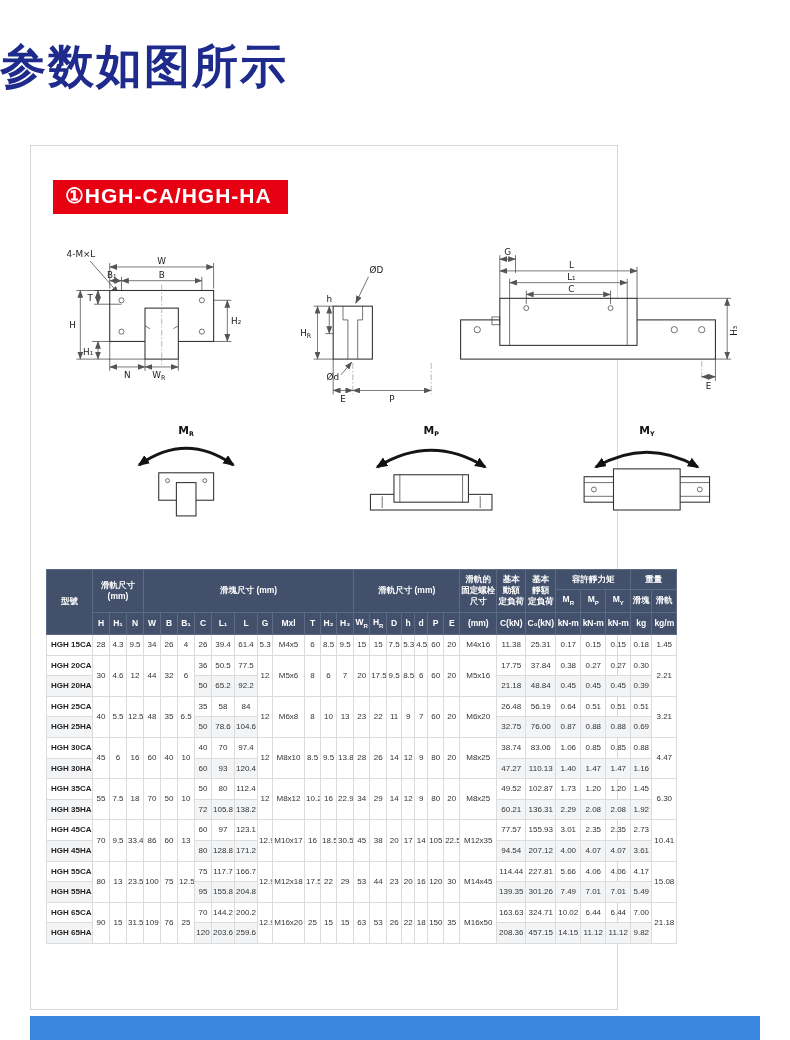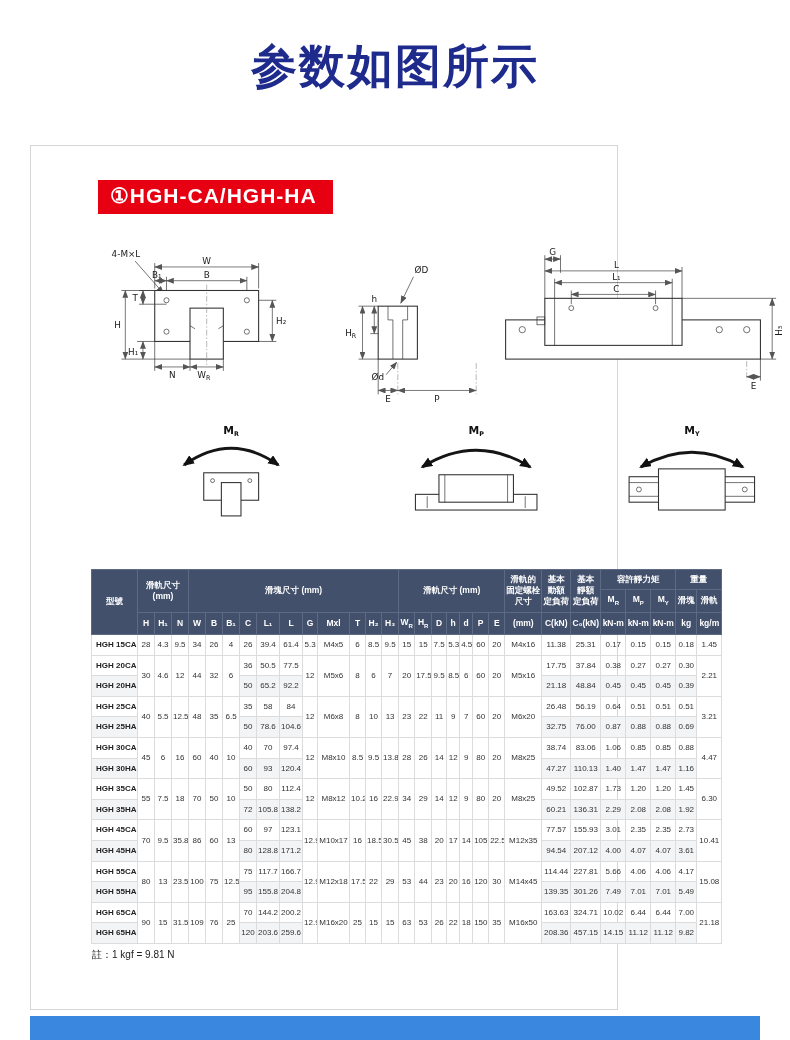--- a/index.html
+++ b/index.html
@@ -1,26 +1,26 @@
 <!DOCTYPE html>
 <html><head>
 <meta charset="utf-8">
 <style>
   html,body{margin:0;padding:0;}
   body{
     width:790px;height:1040px;position:relative;overflow:hidden;
     background:#ffffff;font-family:"Liberation Sans",sans-serif;
   }
   .page-title{
-    margin:0;padding-top:36px;text-align:center;
+    margin:0;padding-top:36px;text-align:left;
     font-size:46px;font-weight:800;color:#1e2a8c;letter-spacing:2px;
   }
   .frame{
     position:absolute;left:30px;top:145px;width:588px;height:865px;
-    border:1px solid #d6d6d6;background:#fff;box-sizing:border-box;padding-left:45px;
+    border:1px solid #d6d6d6;background:#fff;box-sizing:border-box;
   }
   .badge{
     display:inline-block;margin:34px 0 0 22px;padding:4px 16px 6px 12px;
     background:#e60012;color:#fff;font-size:21px;font-weight:700;letter-spacing:1px;
   }
   .drawing-wrap{margin:2px 0 0 8px;}
   .table-wrap{margin:4px 15px 0 15px;}
   table{width:100%;border-collapse:collapse;table-layout:fixed;}
   th{
     background:#42506b;color:#fff;font-weight:600;font-size:8.5px;
@@ -493,21 +493,21 @@
             <td>136.31</td>
             <td>2.29</td>
             <td>2.08</td>
             <td>2.08</td>
             <td>1.92</td>
           </tr>
           <tr>
             <td class="model">HGH 45CA</td>
             <td rowspan="2">70</td>
             <td rowspan="2">9.5</td>
-            <td rowspan="2">35.8</td>
+            <td rowspan="2">33.4</td>
             <td rowspan="2">86</td>
             <td rowspan="2">60</td>
             <td rowspan="2">13</td>
             <td>60</td>
             <td>97</td>
             <td>123.1</td>
             <td rowspan="2">12.9</td>
             <td rowspan="2">M10x17</td>
             <td rowspan="2">16</td>
             <td rowspan="2">18.5</td>
@@ -625,16 +625,15 @@
             <td>457.15</td>
             <td>14.15</td>
             <td>11.12</td>
             <td>11.12</td>
             <td>9.82</td>
           </tr>
         </tbody>
     </table>
   </div>
 
-  <div class="note">註：1 kgf = 9.81 N</div>
 </div>
 
 <div class="footer-bar"></div>
 
 </body></html>

